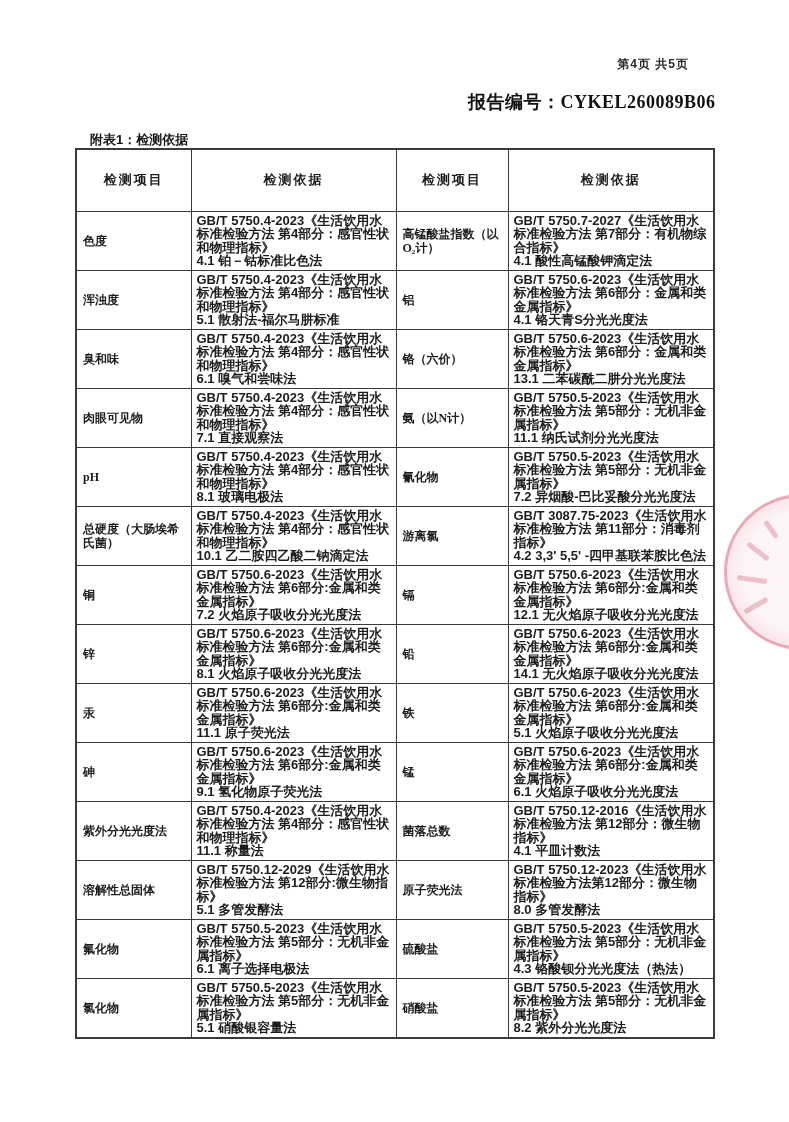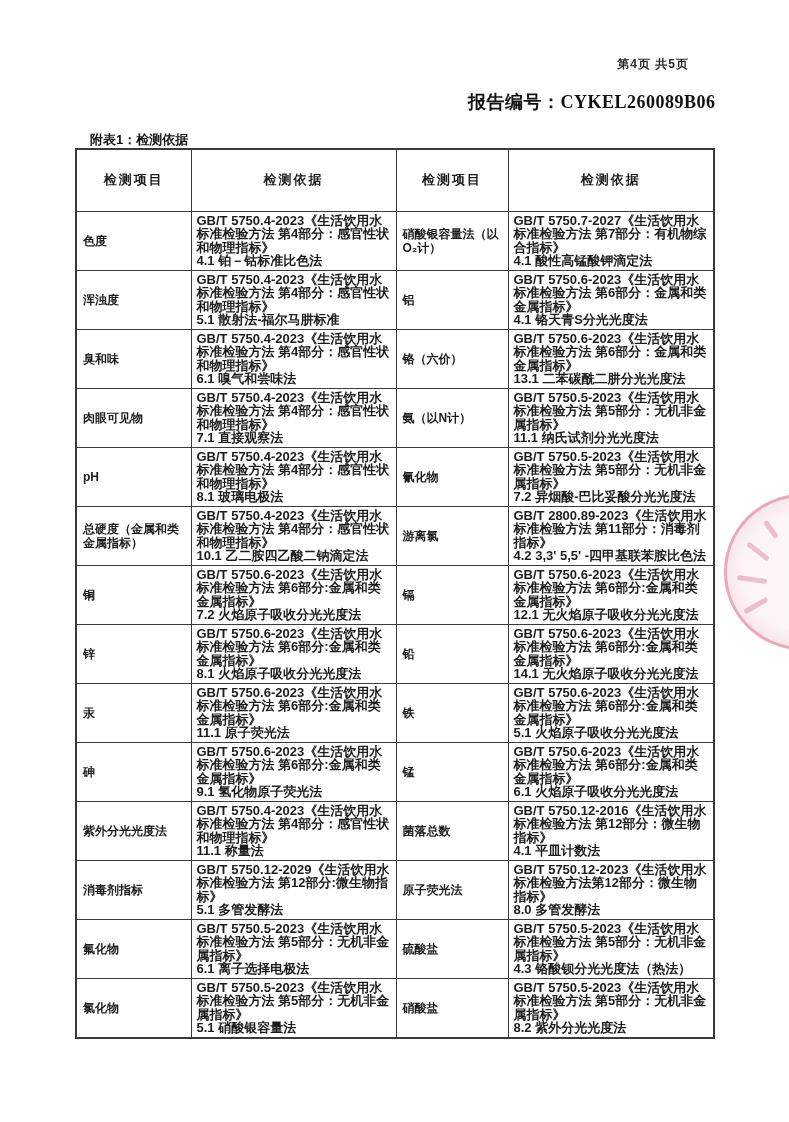--- a/index.html
+++ b/index.html
@@ -32,21 +32,21 @@
   }
   .basis-table col.c-item-l  { width:115px; }
   .basis-table col.c-basis-l { width:205px; }
   .basis-table col.c-item-r  { width:112px; }
   .basis-table col.c-basis-r { width:206px; }
   .basis-table th, .basis-table td {
     border:1px solid #3a3a3a; font-weight:bold; color:#1c1c1c;
     vertical-align:middle; overflow:hidden;
   }
   .basis-table th { height:62px; font-size:13px; letter-spacing:2px; text-align:center; }
-  td.item  { font-size:12px; padding:2px 6px; line-height:14px; word-break:break-all; }
+  td.item  { font-size:12px; padding:2px 6px; line-height:14px; word-break:break-all;font-family:Liberation Serif, serif; }
   td.basis { font-size:13px; padding:2px 5px; line-height:13.5px;
              white-space:pre-line; word-break:break-all; text-align:left; }
   
   .stamp {
     position:absolute; top:494px; left:724px; width:156px; height:156px;
     border:3px solid rgba(204,72,104,0.38); border-radius:50%;
     background:radial-gradient(circle at 50% 50%, rgba(220,110,140,0.07) 55%, rgba(215,90,120,0.16) 72%, transparent 78%);
   }
   .stamp i {
     position:absolute; display:block; background:rgba(200,70,100,0.30); border-radius:2px;
@@ -83,21 +83,21 @@
           <th>检测依据</th>
           <th>检测项目</th>
           <th>检测依据</th>
         </tr>
       </thead>
       <tbody>
     <tr>
       <td class="item">色度</td>
       <td class="basis">GB/T 5750.4-2023《生活饮用水标准检验方法 第4部分：感官性状和物理指标》
 4.1 铂－钴标准比色法</td>
-      <td class="item">硝酸银容量法（以O₂计）</td>
+      <td class="item">高锰酸盐指数（以O₂计）</td>
       <td class="basis">GB/T 5750.7-2027《生活饮用水标准检验方法 第7部分：有机物综合指标》
 4.1 酸性高锰酸钾滴定法</td>
     </tr>
 
     <tr>
       <td class="item">浑浊度</td>
       <td class="basis">GB/T 5750.4-2023《生活饮用水标准检验方法 第4部分：感官性状和物理指标》
 5.1 散射法-福尔马肼标准</td>
       <td class="item">铝</td>
       <td class="basis">GB/T 5750.6-2023《生活饮用水标准检验方法 第6部分：金属和类金属指标》
@@ -125,25 +125,25 @@
     <tr>
       <td class="item">pH</td>
       <td class="basis">GB/T 5750.4-2023《生活饮用水标准检验方法 第4部分：感官性状和物理指标》
 8.1 玻璃电极法</td>
       <td class="item">氰化物</td>
       <td class="basis">GB/T 5750.5-2023《生活饮用水标准检验方法 第5部分：无机非金属指标》
 7.2 异烟酸-巴比妥酸分光光度法</td>
     </tr>
 
     <tr>
-      <td class="item">总硬度（金属和类金属指标）</td>
+      <td class="item">总硬度（大肠埃希氏菌）</td>
       <td class="basis">GB/T 5750.4-2023《生活饮用水标准检验方法 第4部分：感官性状和物理指标》
 10.1 乙二胺四乙酸二钠滴定法</td>
       <td class="item">游离氯</td>
-      <td class="basis">GB/T 2800.89-2023《生活饮用水标准检验方法 第11部分：消毒剂指标》
+      <td class="basis">GB/T 3087.75-2023《生活饮用水标准检验方法 第11部分：消毒剂指标》
 4.2 3,3' 5,5' -四甲基联苯胺比色法</td>
     </tr>
 
     <tr>
       <td class="item">铜</td>
       <td class="basis">GB/T 5750.6-2023《生活饮用水标准检验方法 第6部分:金属和类金属指标》
 7.2 火焰原子吸收分光光度法</td>
       <td class="item">镉</td>
       <td class="basis">GB/T 5750.6-2023《生活饮用水标准检验方法 第6部分:金属和类金属指标》
 12.1 无火焰原子吸收分光光度法</td>
@@ -179,21 +179,21 @@
     <tr>
       <td class="item">紫外分光光度法</td>
       <td class="basis">GB/T 5750.4-2023《生活饮用水标准检验方法 第4部分：感官性状和物理指标》
 11.1 称量法</td>
       <td class="item">菌落总数</td>
       <td class="basis">GB/T 5750.12-2016《生活饮用水标准检验方法 第12部分：微生物指标》
 4.1 平皿计数法</td>
     </tr>
 
     <tr>
-      <td class="item">消毒剂指标</td>
+      <td class="item">溶解性总固体</td>
       <td class="basis">GB/T 5750.12-2029《生活饮用水标准检验方法 第12部分:微生物指标》
 5.1 多管发酵法</td>
       <td class="item">原子荧光法</td>
       <td class="basis">GB/T 5750.12-2023《生活饮用水标准检验方法第12部分：微生物指标》
 8.0 多管发酵法</td>
     </tr>
 
     <tr>
       <td class="item">氟化物</td>
       <td class="basis">GB/T 5750.5-2023《生活饮用水标准检验方法 第5部分：无机非金属指标》

